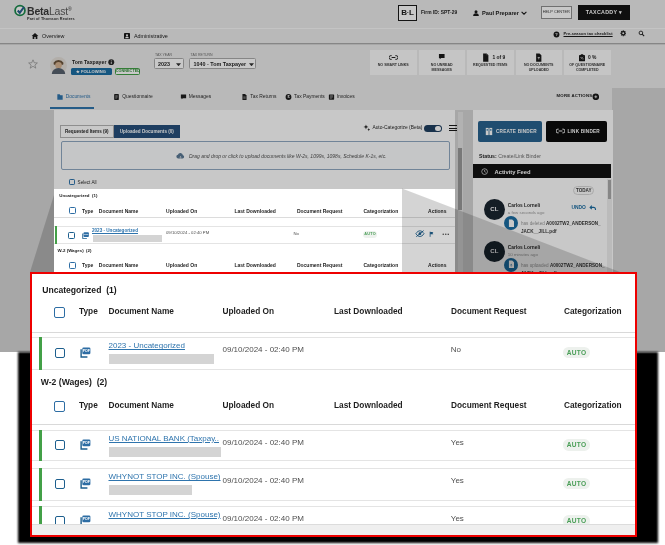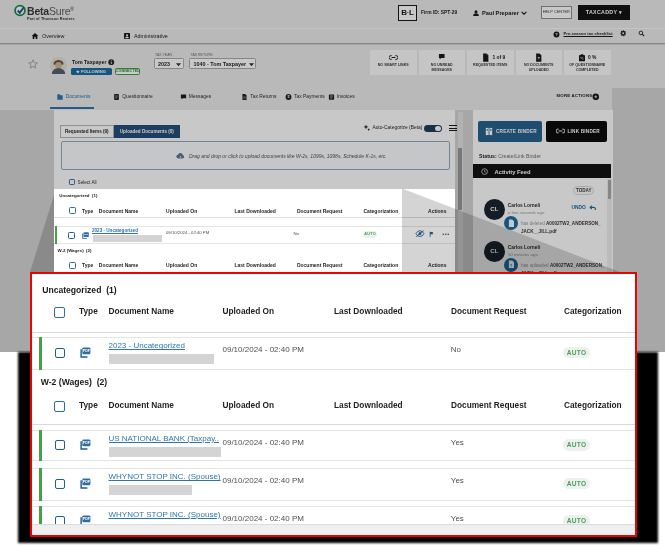--- a/index.html
+++ b/index.html
@@ -14,21 +14,21 @@
 <body>
 <div id="page">
 <div id="shot">
 
   <div class="abs" style="left:0;top:0;width:665px;height:28px;background:#ececec;"></div>
 
   <svg class="abs" style="left:14px;top:4px" width="13" height="13" viewBox="0 0 26 26">
     <circle cx="12" cy="13" r="9.8" fill="#fff" stroke="#1c8a4e" stroke-width="3.6"></circle>
     <path d="M7.5 13 l4 4.5 L20 6" fill="none" stroke="#2b5f8f" stroke-width="4.2"></path>
   </svg>
-  <div class="abs" style="left:27px;top:4.5px;font-size:10.5px;letter-spacing:-0.2px;"><span class="b" style="color:#3a3a3a">Beta</span><span style="color:#5c5c5c">Sure</span><span style="color:#3a3a3a;font-size:5px;vertical-align:4px">®</span></div>
+  <div class="abs" style="left:27px;top:4.5px;font-size:10.5px;letter-spacing:-0.2px;"><span class="b" style="color:#3a3a3a">Beta</span><span style="color:#5c5c5c">Last</span><span style="color:#3a3a3a;font-size:5px;vertical-align:4px">®</span></div>
   <div class="abs b" style="left:27px;top:16.8px;font-size:3.8px;color:#333;letter-spacing:0.1px;">Part of Thomson Reuters</div>
 
   <div class="abs" style="left:398px;top:5px;width:19px;height:15.5px;border:1.8px solid #1a1a1a;background:#fff;color:#1a1a1a;font-size:8px;font-weight:bold;text-align:center;line-height:12px;letter-spacing:0px;">B<span style="font-size:6px;vertical-align:1px">·</span>L</div>
   <div class="abs b" style="left:421px;top:10px;font-size:4.9px;color:#1f1f1f;">Firm ID: SPT-29</div>
   <svg class="abs" style="left:472px;top:9px" width="8" height="8" viewBox="0 0 24 24">
         <circle cx="12" cy="8" r="4.5" fill="#1a1a1a"></circle>
         <path d="M3.5 21 a8.5 8.5 0 0 1 17 0 z" fill="#1a1a1a"></path>
       </svg>
   <div class="abs b" style="left:482px;top:9.6px;font-size:5.7px;color:#1a1a1a;">Paul Preparer</div>
   <svg class="abs" style="left:521px;top:11px" width="6" height="4" viewBox="0 0 10 6">

